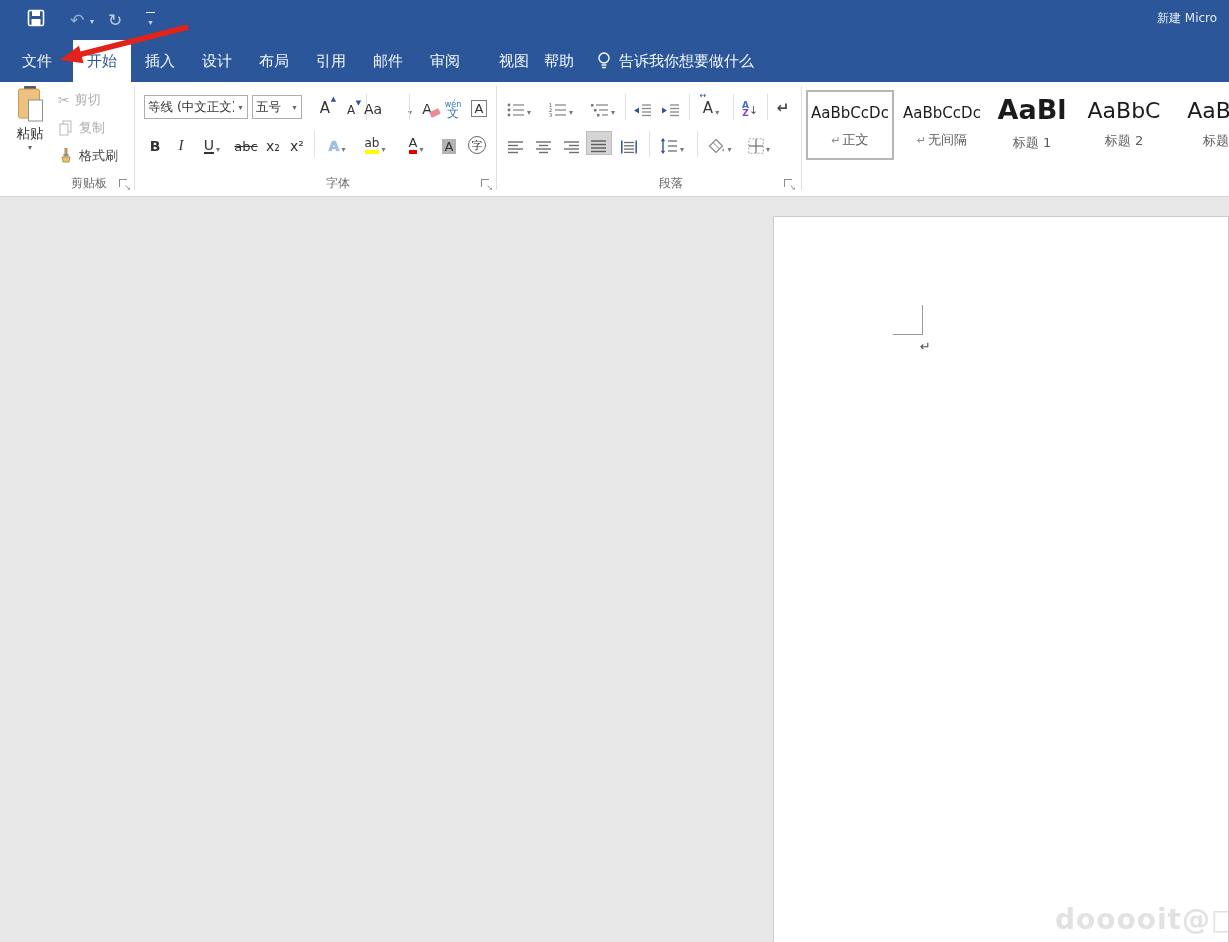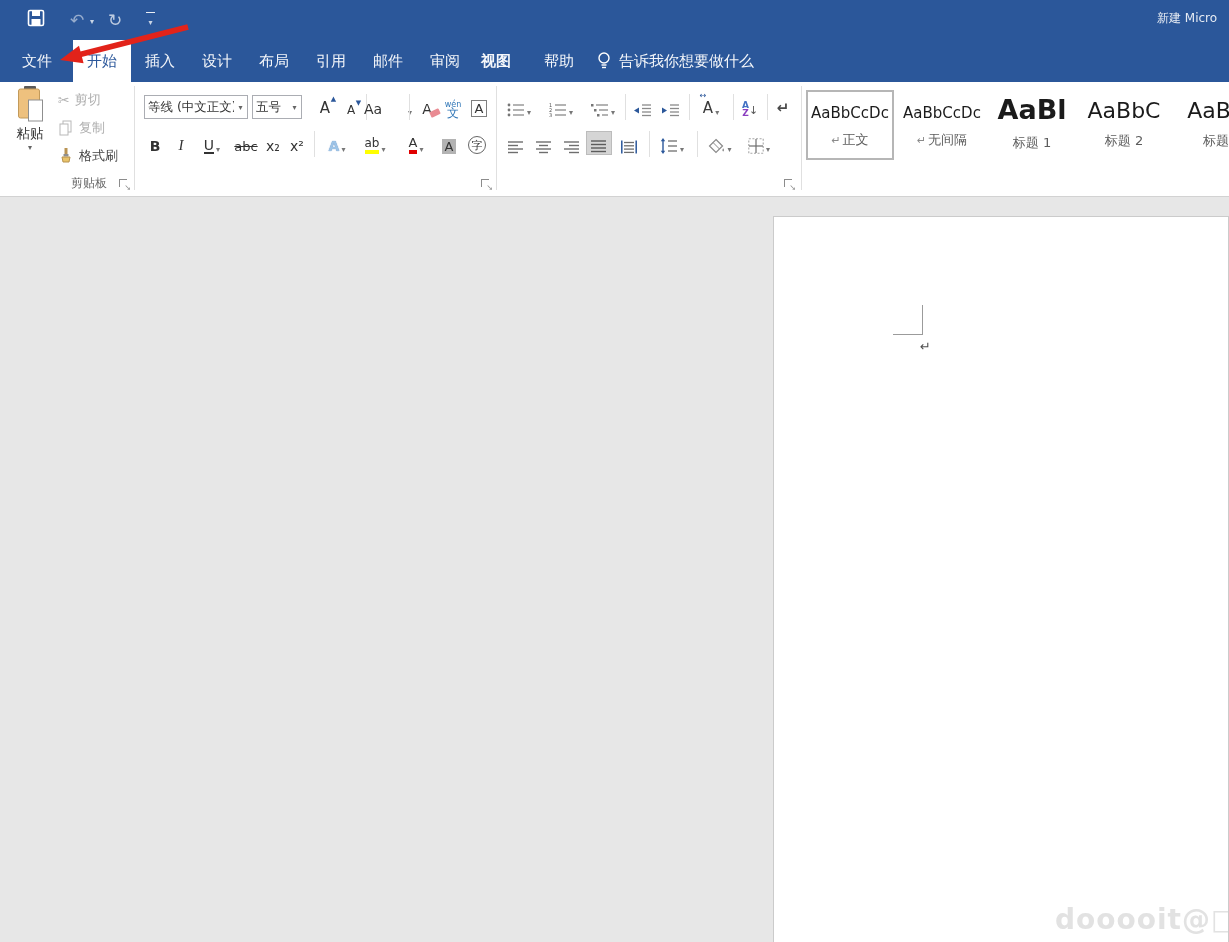--- a/index.html
+++ b/index.html
@@ -114,21 +114,21 @@
 
   <div class="tabrow">
     <span class="tab" style="left:8px;">文件</span>
     <span class="tab active" style="left:73px;">开始</span>
     <span class="tab" style="left:131px;">插入</span>
     <span class="tab" style="left:188px;">设计</span>
     <span class="tab" style="left:245px;">布局</span>
     <span class="tab" style="left:302px;">引用</span>
     <span class="tab" style="left:359px;">邮件</span>
     <span class="tab" style="left:416px;">审阅</span>
-    <span class="tab" style="left:467px;font-weight:bold;">视图</span>
+    <span class="tab" style="left:485px;">视图</span>
     <span class="tab" style="left:530px;">帮助</span>
     <span class="tellme">
       <svg width="16" height="20" viewBox="0 0 16 20">
         <circle cx="8" cy="7" r="5" fill="none" stroke="#fff" stroke-width="1.4"></circle>
         <line x1="5.5" y1="14" x2="10.5" y2="14" stroke="#fff" stroke-width="1.4"></line>
         <line x1="6" y1="16.5" x2="10" y2="16.5" stroke="#fff" stroke-width="1.4"></line>
       </svg>
       <span>告诉我你想要做什么</span>
     </span>
   </div>
@@ -242,20 +242,21 @@
         <span class="bar" style="background:#e00000;"></span>
       </span>
       <span class="caret">▾</span>
     </div>
     <div class="fbtn row2" style="left:437px; width:24px;">
       <span class="shade-a">A</span>
     </div>
     <div class="fbtn row2" style="left:464px; width:26px;">
       <span class="circ">字</span>
     </div>
+    <div class="group-label" style="left:136px; width:360px;">字体</div>
     <div class="launcher" style="left:481px;"></div>
     <div class="vsep" style="left:496px;"></div>
 
     <div class="fbtn row1" style="left:504px; width:30px;">
       <svg width="18" height="14" viewBox="0 0 18 14">
         <circle cx="2" cy="2" r="1.4" fill="#767676"></circle>
           <circle cx="2" cy="7" r="1.4" fill="#767676"></circle>
           <circle cx="2" cy="12" r="1.4" fill="#767676"></circle>
         <line x1="6" y1="2" x2="17" y2="2" stroke="#8a8a8a" stroke-width="1.3"></line>
         <line x1="6" y1="7" x2="17" y2="7" stroke="#8a8a8a" stroke-width="1.3"></line>
@@ -389,20 +390,21 @@
       <span class="caret">▾</span>
     </div>
     <div class="fbtn row2" style="left:740px; width:38px;">
       <svg width="16" height="16" viewBox="0 0 16 16">
         <rect x="0.8" y="0.8" width="14.4" height="14.4" fill="none" stroke="#a6a6a6" stroke-width="1.1" stroke-dasharray="2,1.6"></rect>
         <line x1="8" y1="1" x2="8" y2="15" stroke="#6e6e6e" stroke-width="1.2"></line>
         <line x1="1" y1="8" x2="15" y2="8" stroke="#6e6e6e" stroke-width="1.2"></line>
       </svg>
       <span class="caret">▾</span>
     </div>
+    <div class="group-label" style="left:498px; width:302px;">段落</div>
     <div class="launcher" style="left:784px;"></div>
     <div class="vsep" style="left:801px;"></div>
 
     <div class="style-item selected" style="left:806px;">
       <span class="style-prev">AaBbCcDc</span>
       <span class="style-name">
         <span class="pil">↵</span><span>正文</span>
       </span>
     </div>
     <div class="style-item" style="left:898px;">

